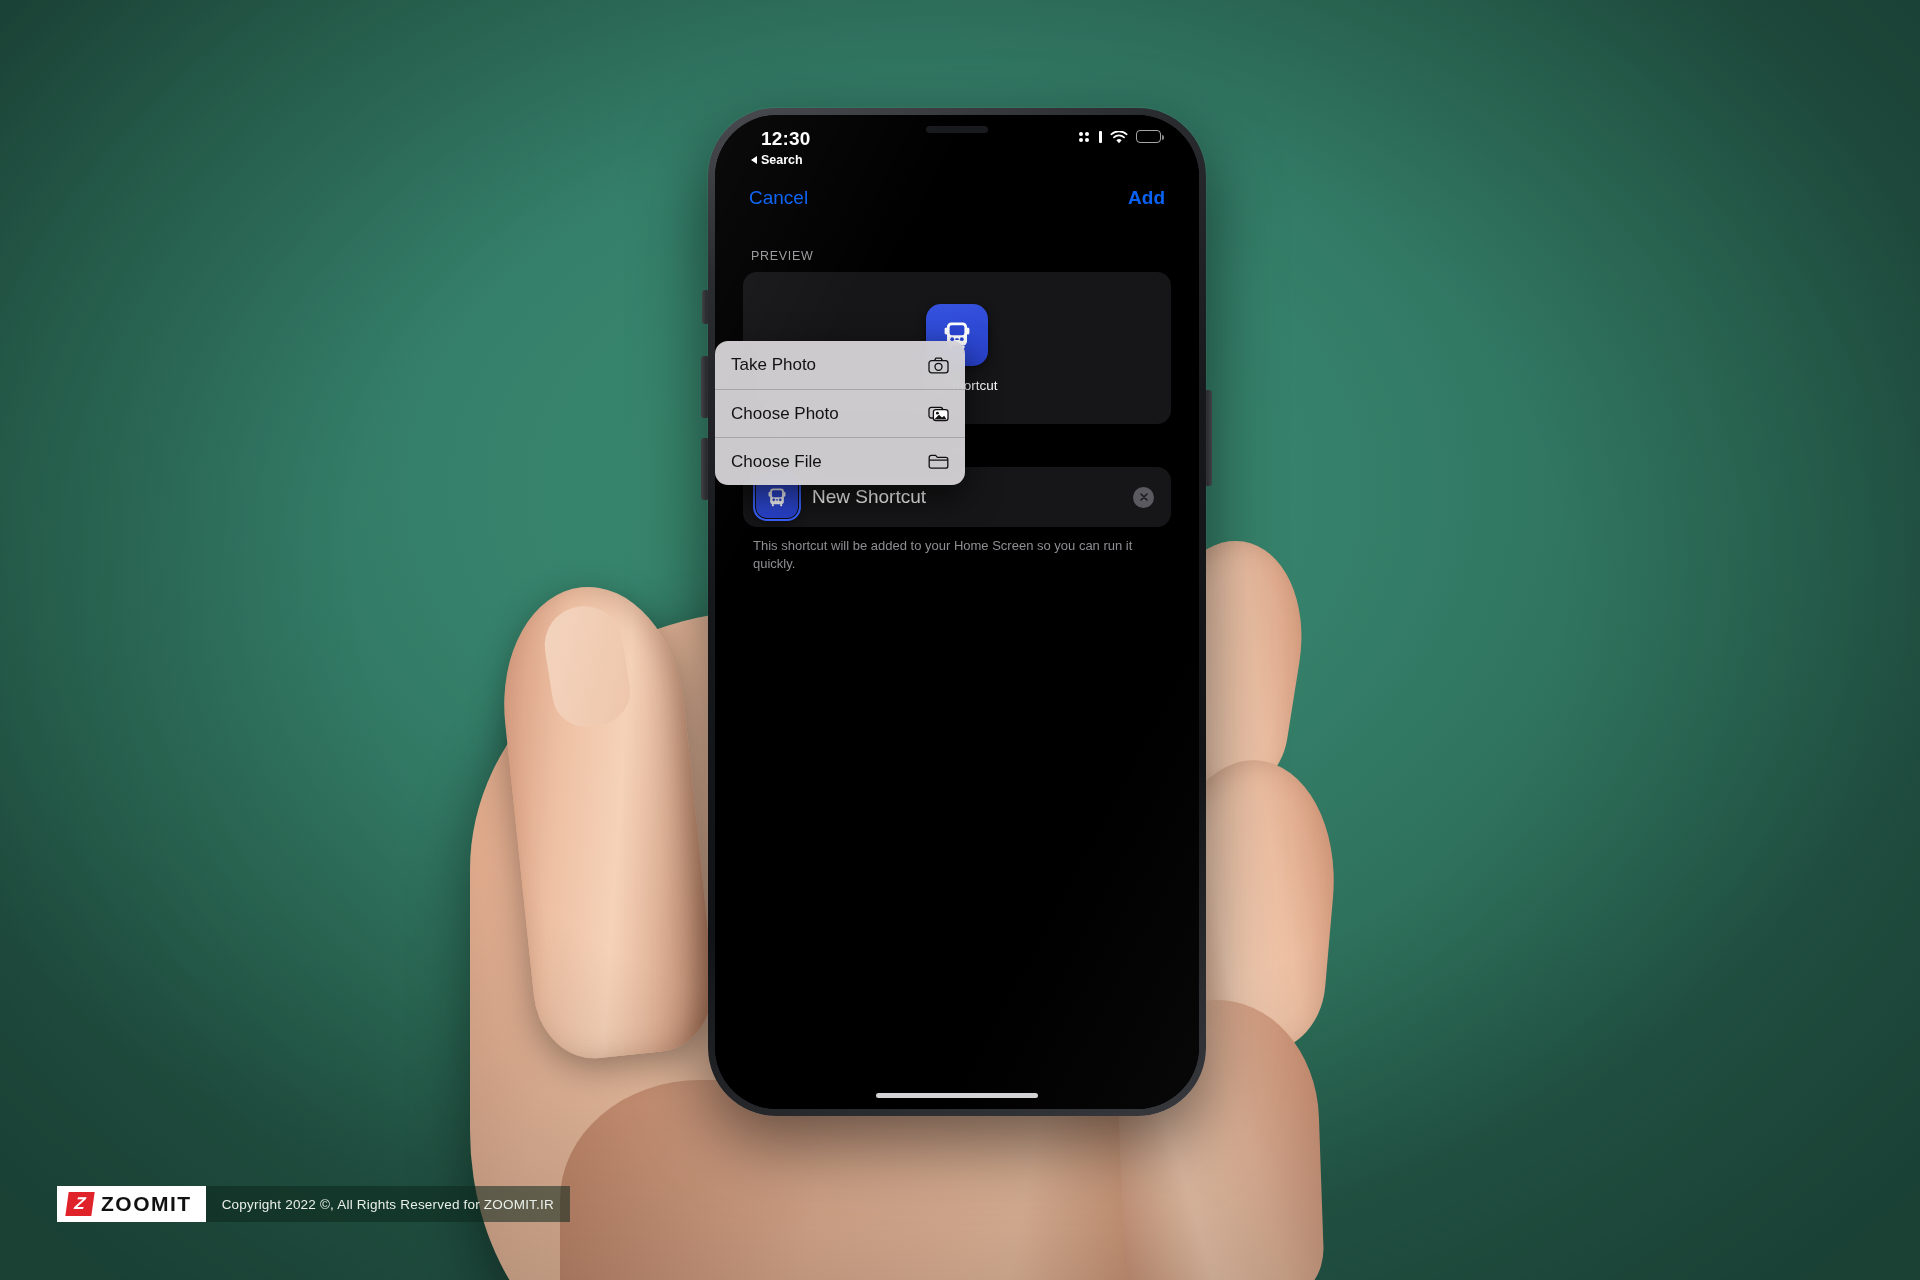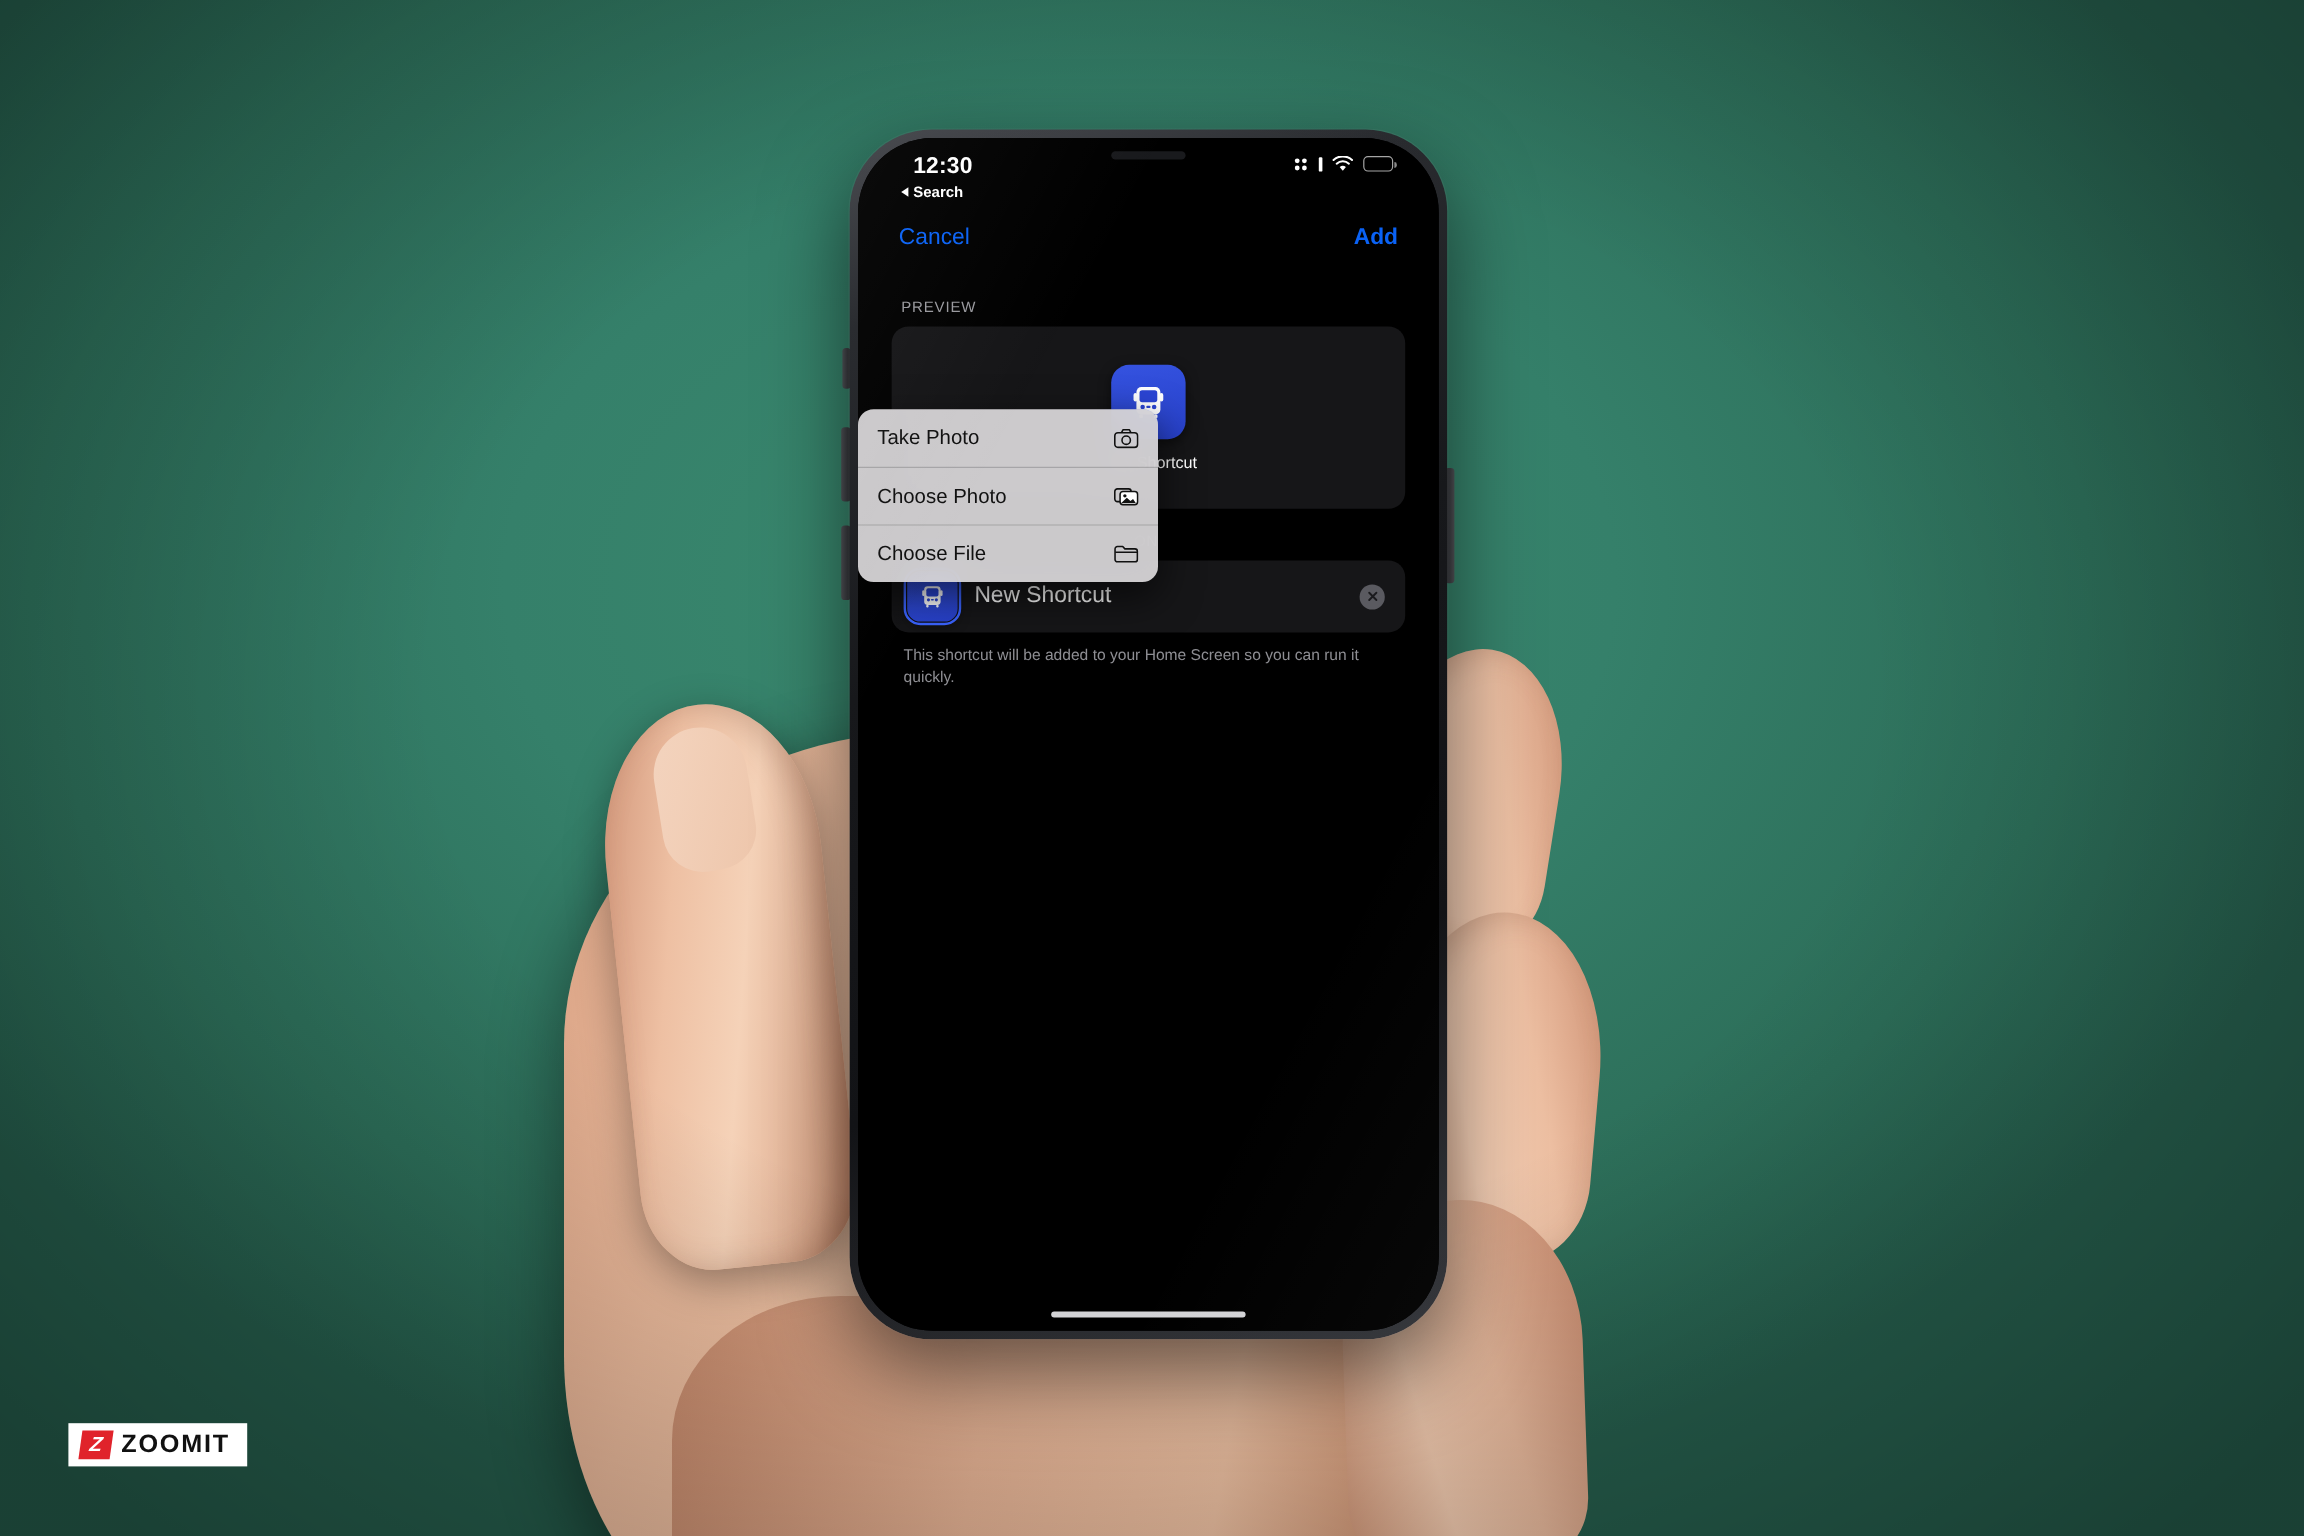--- a/index.html
+++ b/index.html
@@ -394,13 +394,14 @@
   </div>
 </div>
 
 <div id="vignette"></div>
 
 <div id="watermark">
   <div id="wm-logo">
     <span id="wm-z">Z</span>
     <span id="wm-name">ZOOMIT</span>
   </div>
+  <div id="wm-copy">Copyright 2022 ©, All Rights Reserved for ZOOMIT.IR</div>
 </div>
 
 </body></html>

